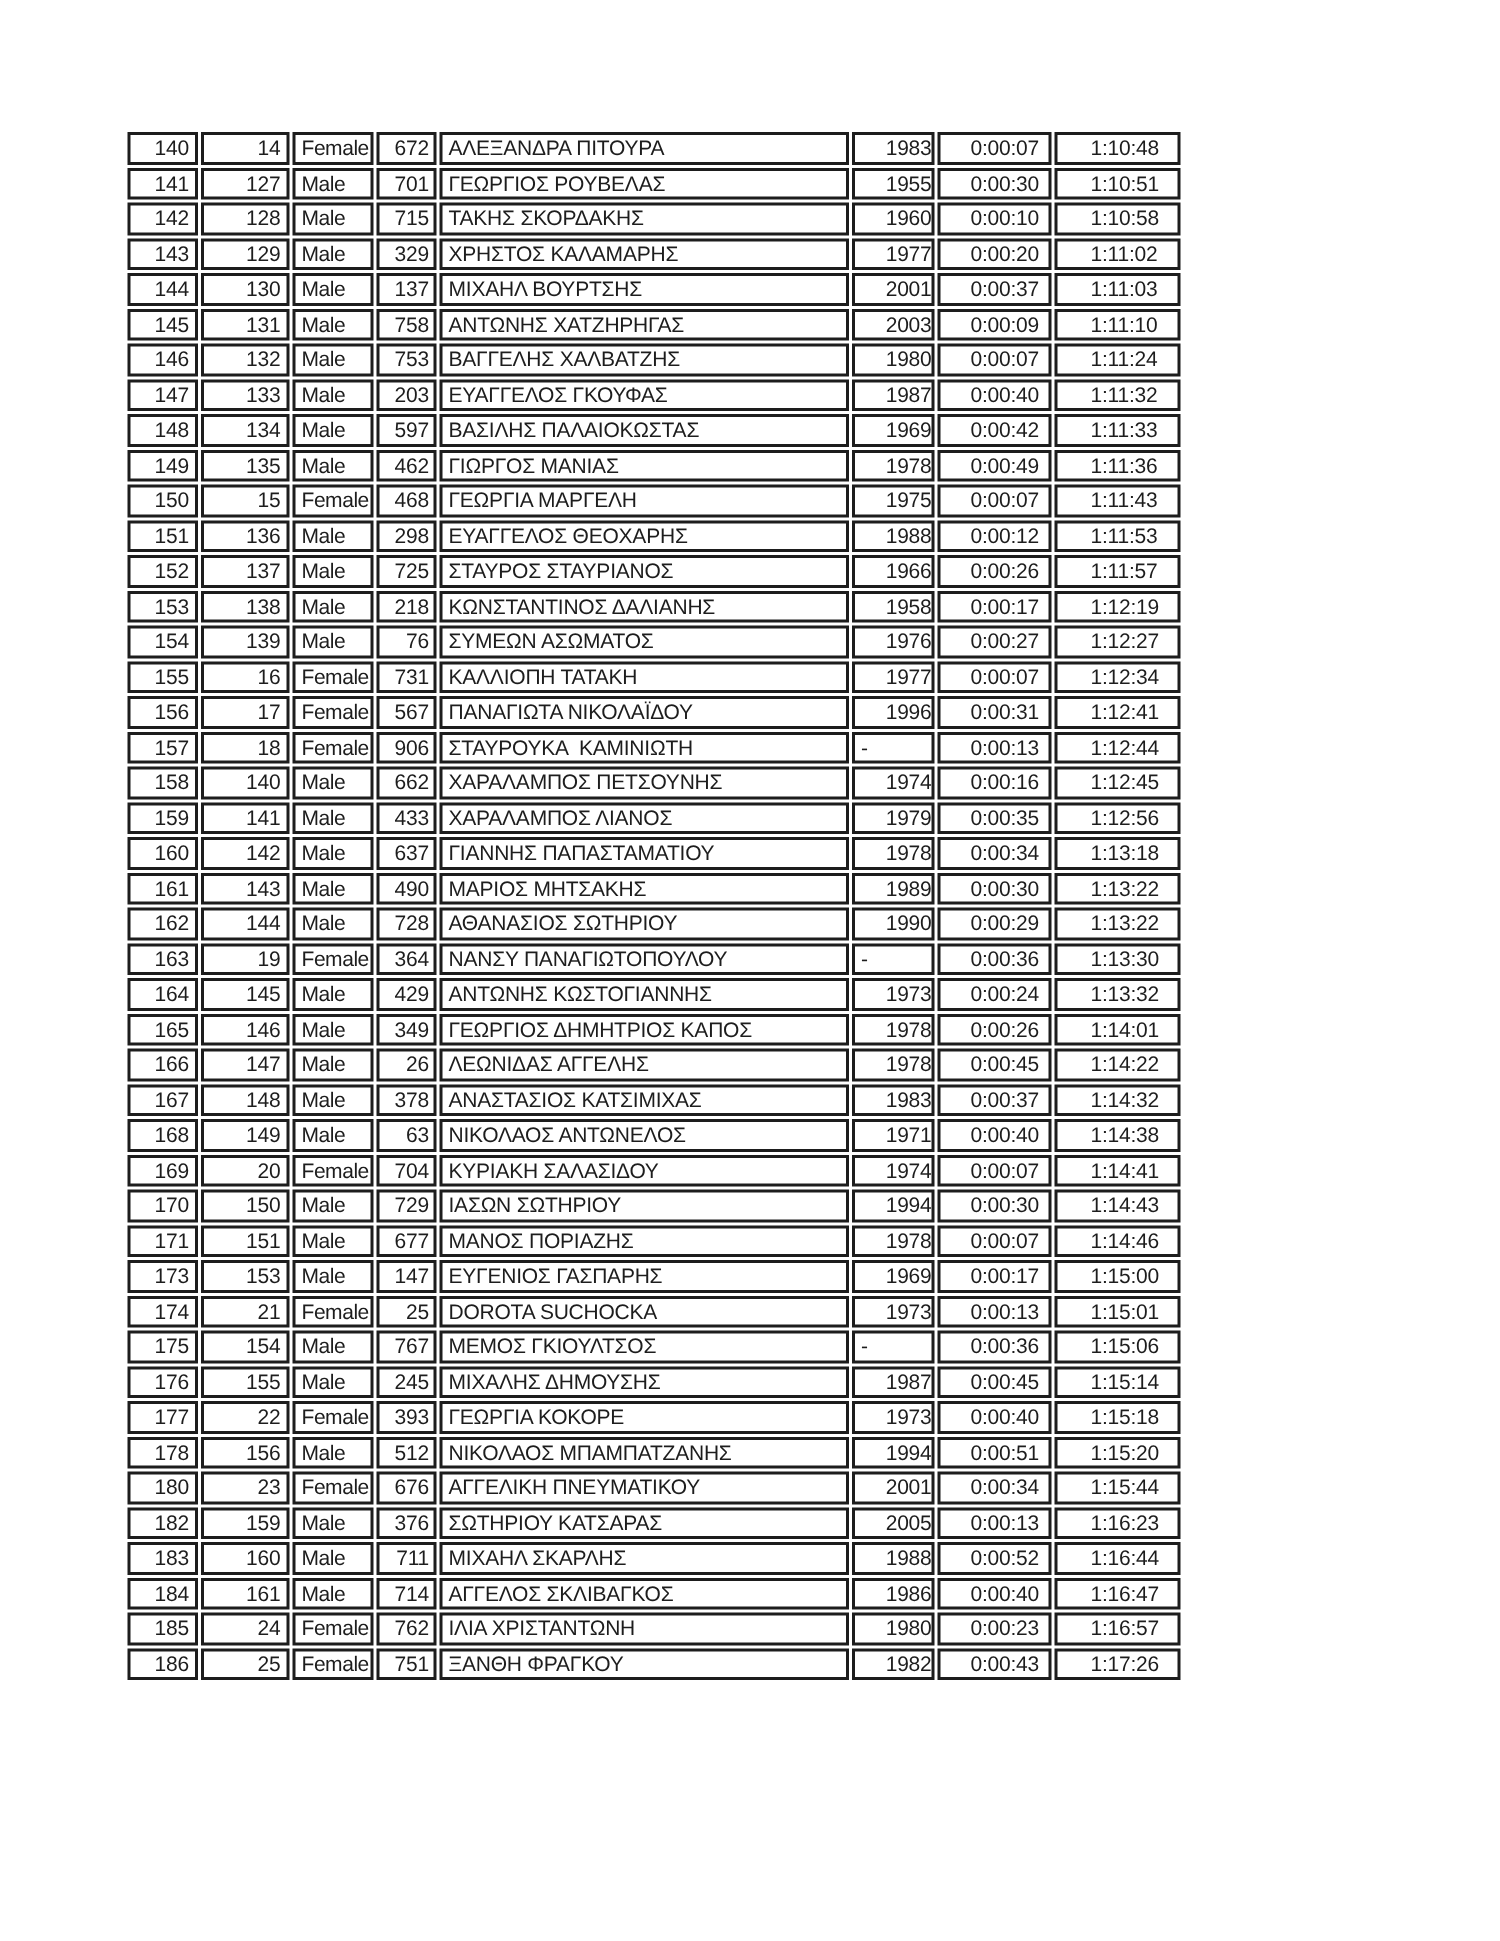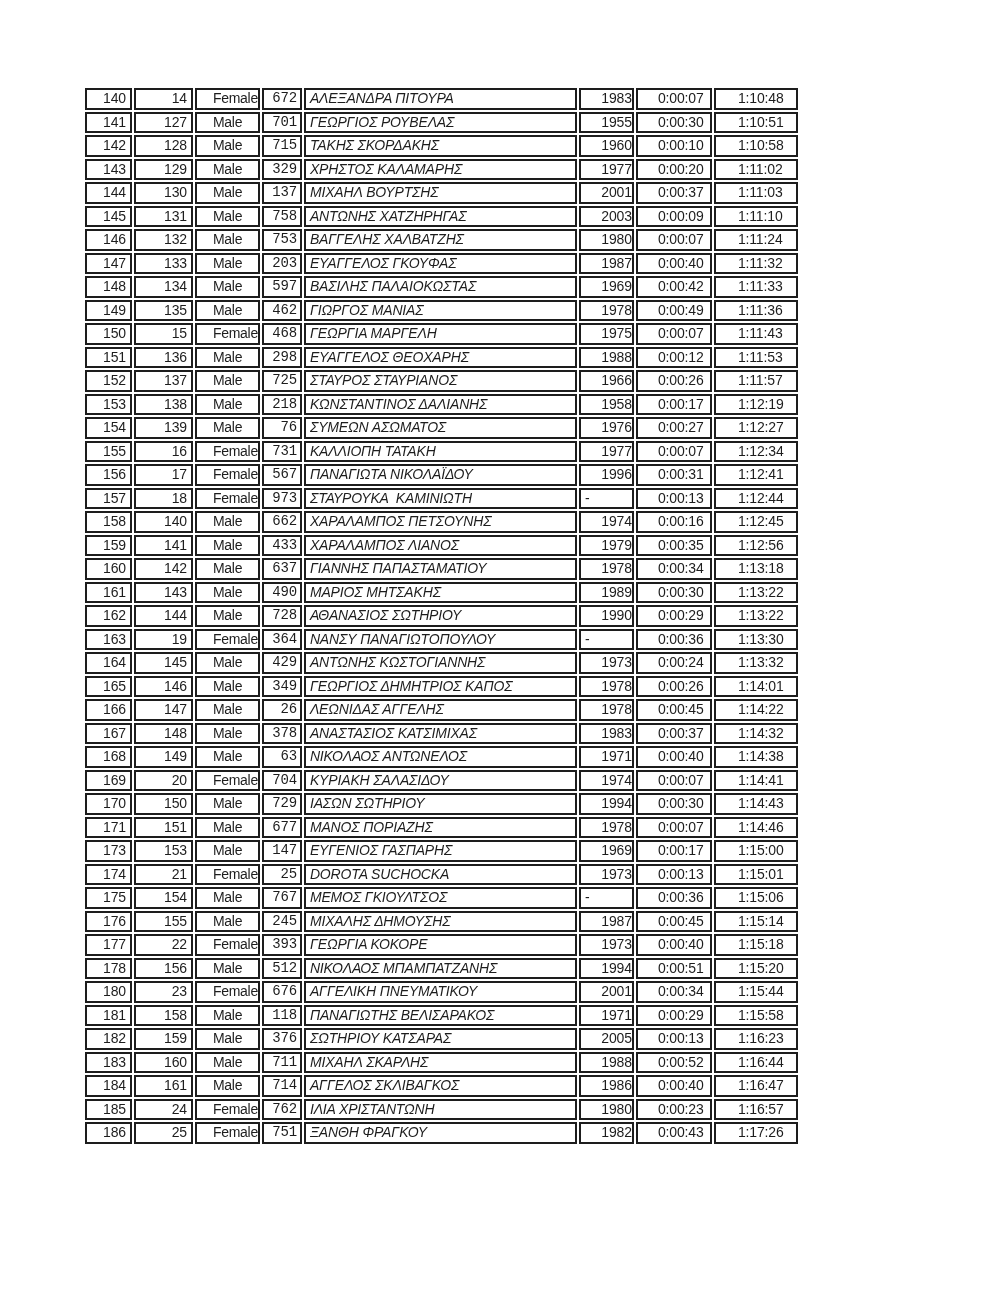--- a/index.html
+++ b/index.html
@@ -47,27 +47,27 @@
     letter-spacing: -0.15px;
     color: #1d1d1d;
     padding: 0 4px;
     white-space: pre;
     overflow: hidden;
   }
   td.align-right { text-align: right; }
   td.align-left  { text-align: left; }
 
   td.col-gender {
-    padding-left: 16px;
+    padding-left: 4px;
     padding-right: 0;
     letter-spacing: -0.3px;
     overflow: visible;
   }
-  td.col-bib         { padding-right: 3px; font-family: Liberation Mono, monospace; }
-  td.col-name        { padding-left: 4px; font-style: italic; }
+  td.col-bib         { padding-right: 3px; }
+  td.col-name        { padding-left: 4px; }
   td.col-birth-year  { padding-right: 0; }
   td.col-start-offset{ padding-left: 20px; }
   td.col-finish-time { padding-left: 22px; }
 
   
   td.dash { text-align: left !important; padding-left: 4px; }
 </style>
 </head>
 <body>
 
@@ -251,21 +251,21 @@
           <td class="col-bib align-right">567</td>
           <td class="col-name align-left">ΠΑΝΑΓΙΩΤΑ ΝΙΚΟΛΑΪΔΟΥ</td>
           <td class="col-birth-year align-right">1996</td>
           <td class="col-start-offset align-left">0:00:31</td>
           <td class="col-finish-time align-left">1:12:41</td>
         </tr>
         <tr>
           <td class="col-overall-rank align-right">157</td>
           <td class="col-gender-rank align-right">18</td>
           <td class="col-gender align-left">Female</td>
-          <td class="col-bib align-right">973</td>
+          <td class="col-bib align-right">906</td>
           <td class="col-name align-left">ΣΤΑΥΡΟΥΚΑ  ΚΑΜΙΝΙΩΤΗ</td>
           <td class="col-birth-year align-right dash">-</td>
           <td class="col-start-offset align-left">0:00:13</td>
           <td class="col-finish-time align-left">1:12:44</td>
         </tr>
         <tr>
           <td class="col-overall-rank align-right">158</td>
           <td class="col-gender-rank align-right">140</td>
           <td class="col-gender align-left">Male</td>
           <td class="col-bib align-right">662</td>
@@ -468,30 +468,20 @@
           <td class="col-overall-rank align-right">180</td>
           <td class="col-gender-rank align-right">23</td>
           <td class="col-gender align-left">Female</td>
           <td class="col-bib align-right">676</td>
           <td class="col-name align-left">ΑΓΓΕΛΙΚΗ ΠΝΕΥΜΑΤΙΚΟΥ</td>
           <td class="col-birth-year align-right">2001</td>
           <td class="col-start-offset align-left">0:00:34</td>
           <td class="col-finish-time align-left">1:15:44</td>
         </tr>
         <tr>
-          <td class="col-overall-rank align-right">181</td>
-          <td class="col-gender-rank align-right">158</td>
-          <td class="col-gender align-left">Male</td>
-          <td class="col-bib align-right">118</td>
-          <td class="col-name align-left">ΠΑΝΑΓΙΩΤΗΣ ΒΕΛΙΣΑΡΑΚΟΣ</td>
-          <td class="col-birth-year align-right">1971</td>
-          <td class="col-start-offset align-left">0:00:29</td>
-          <td class="col-finish-time align-left">1:15:58</td>
-        </tr>
-        <tr>
           <td class="col-overall-rank align-right">182</td>
           <td class="col-gender-rank align-right">159</td>
           <td class="col-gender align-left">Male</td>
           <td class="col-bib align-right">376</td>
           <td class="col-name align-left">ΣΩΤΗΡΙΟΥ ΚΑΤΣΑΡΑΣ</td>
           <td class="col-birth-year align-right">2005</td>
           <td class="col-start-offset align-left">0:00:13</td>
           <td class="col-finish-time align-left">1:16:23</td>
         </tr>
         <tr>

